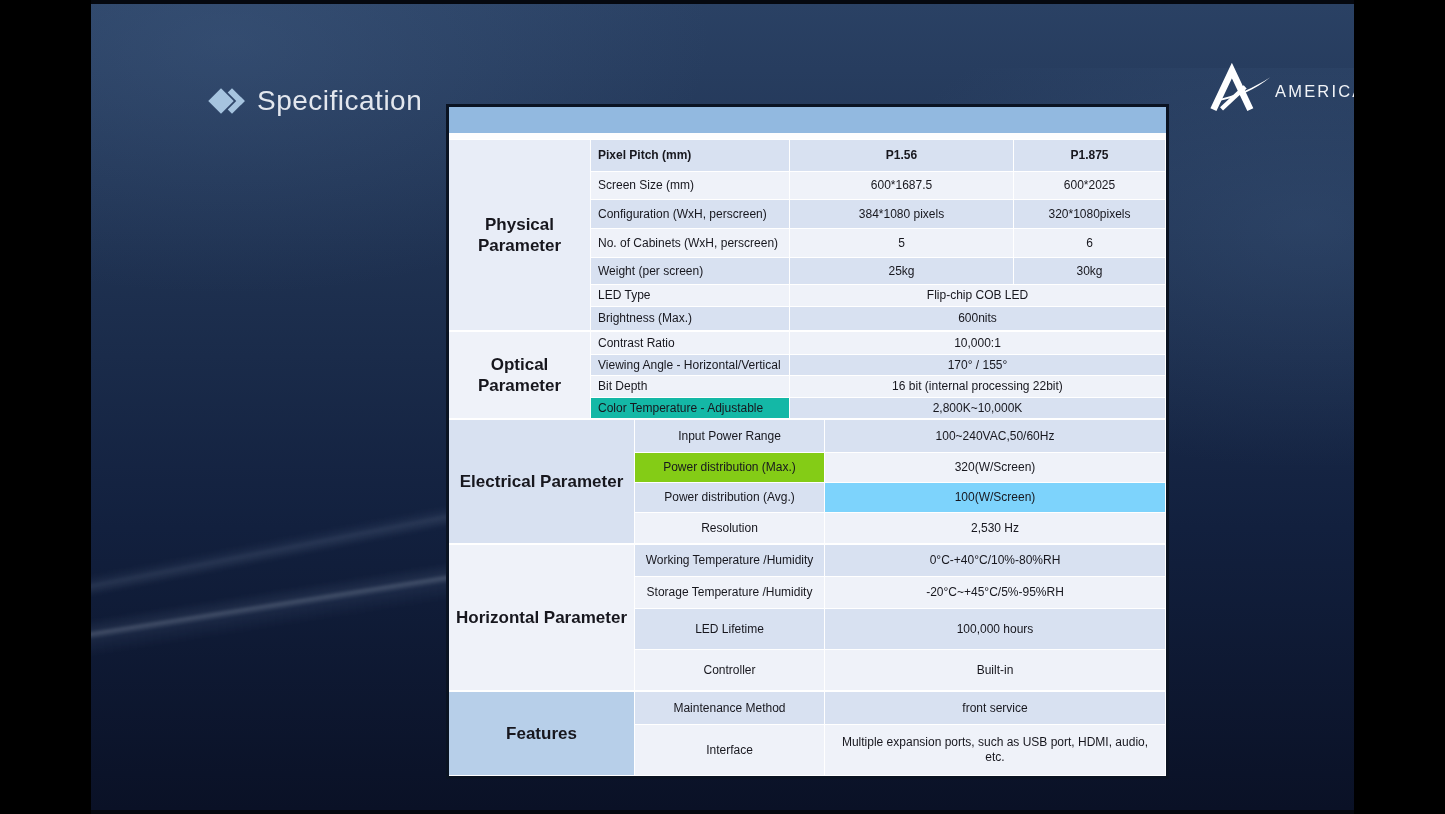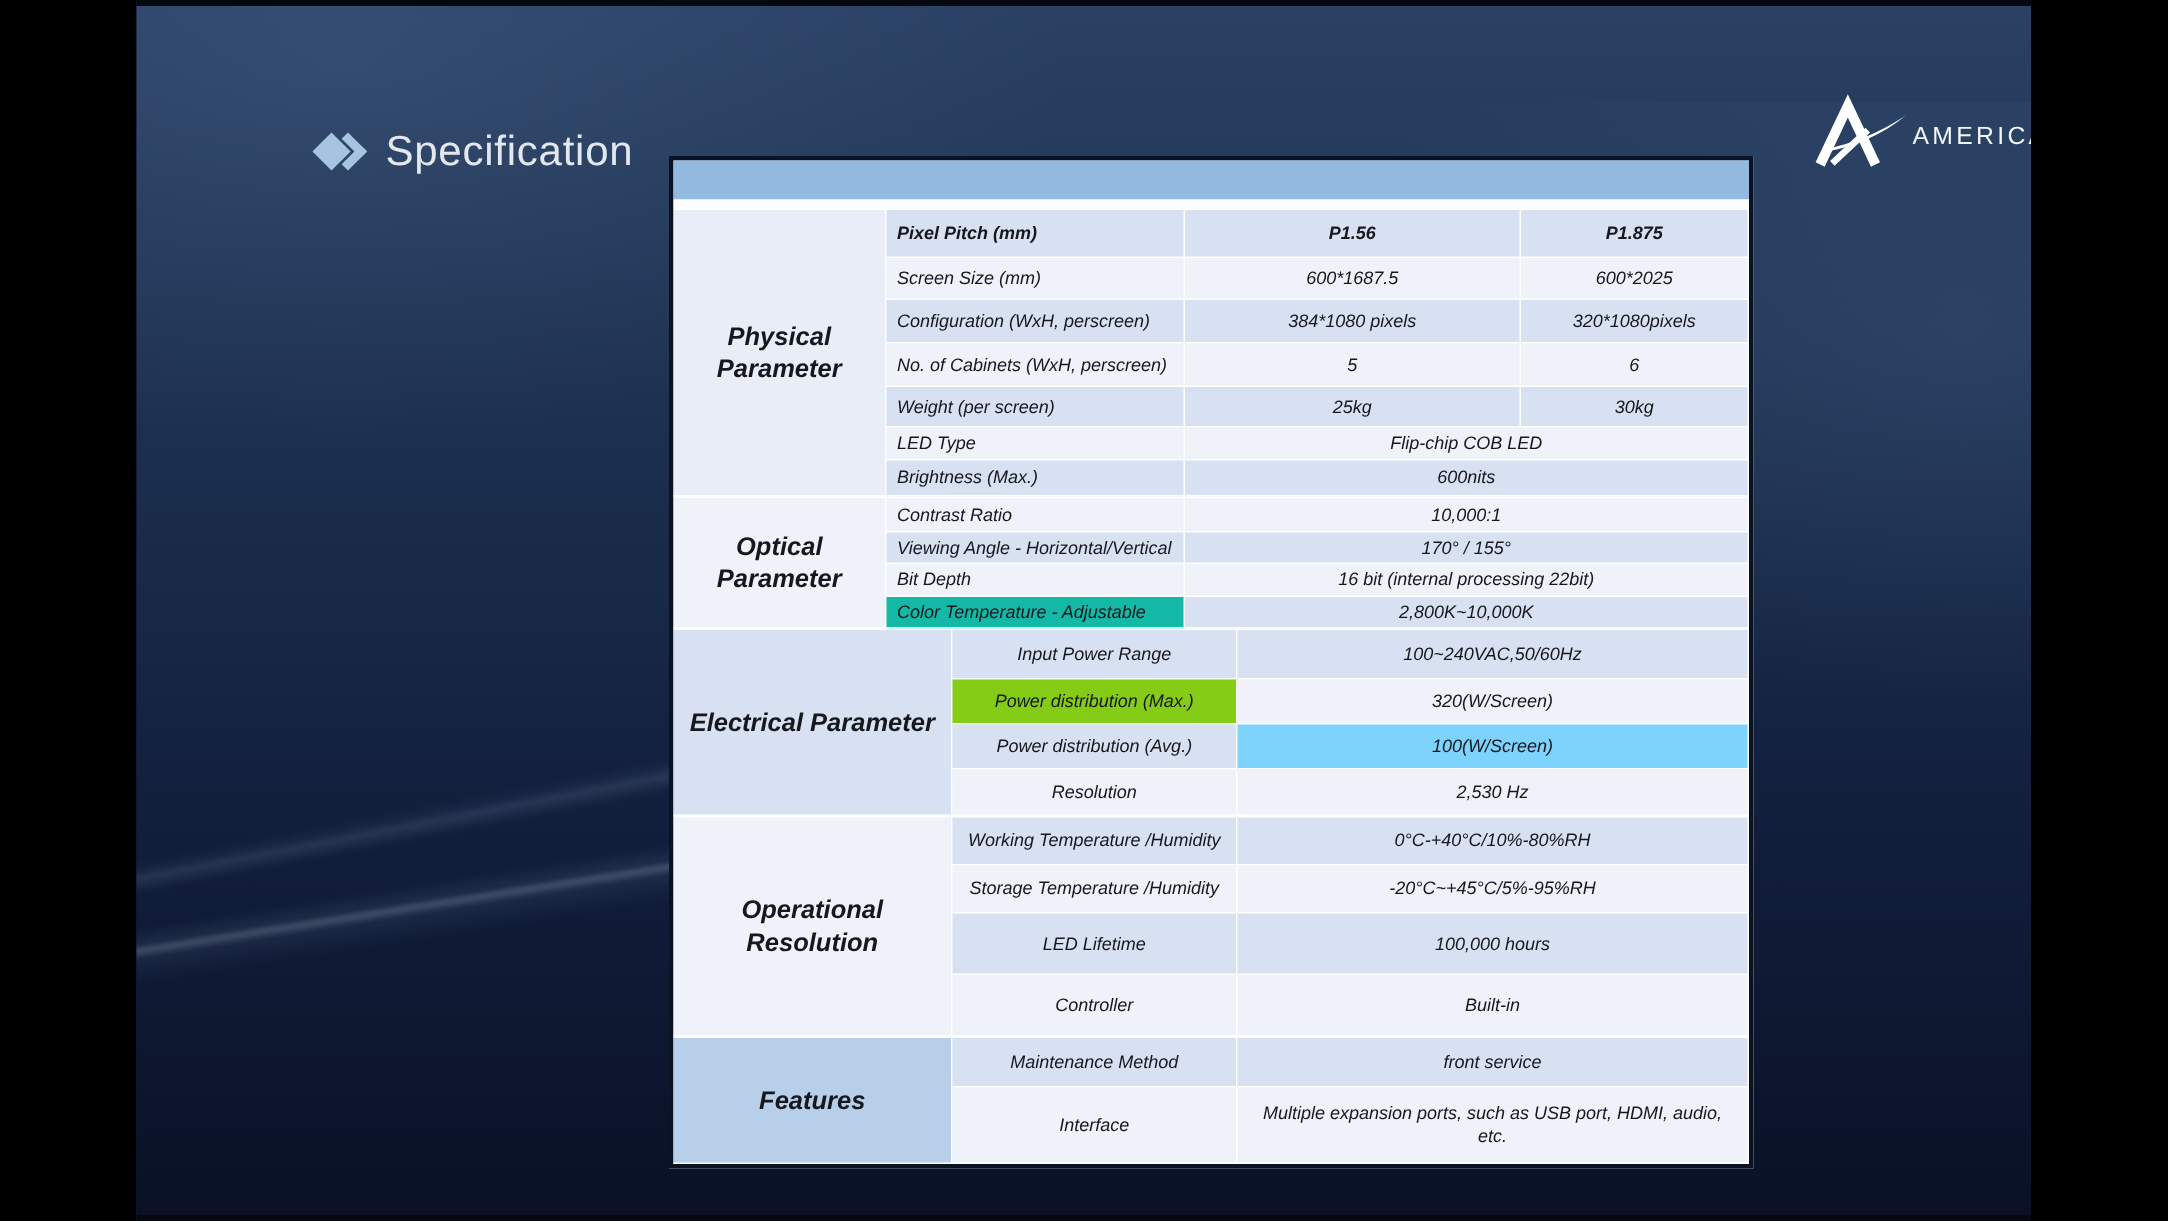--- a/index.html
+++ b/index.html
@@ -40,21 +40,21 @@
   .logo-line2{font-size:8px;font-weight:700;letter-spacing:4.5px;color:#eef1f6;text-align:right;margin-top:3px;padding-right:2px;}
 
   
   .spec-table{position:absolute;left:355px;top:100px;width:717px;box-sizing:content-box;
     border:3px solid #0a1322;background:#fff;}
   .table-header-bar{height:26px;background:#92b9e0;}
   .table-header-gap{height:6px;background:#fdfdfe;}
   .section-grid{display:grid;border-top:1px solid #fff;}
   .cell{box-sizing:border-box;display:flex;align-items:center;justify-content:center;
     border-right:1px solid #fff;border-bottom:1px solid #fff;
-    font-size:12px;color:#17171e;padding:2px 6px;text-align:center;line-height:1.25;font-style:italic;}
+    font-size:12px;color:#17171e;padding:2px 6px;text-align:center;line-height:1.25;}
   .label-cell{font-weight:700;font-size:17px;}
   .upper .label-cell{padding:0 20px;}
   .param-cell.left-align{justify-content:flex-start;text-align:left;padding-left:7px;}
   .bold{font-weight:700;}
 </style>
 </head>
 <body>
 
 <div class="slide">
   <div class="bg-glow-left"></div>
@@ -124,21 +124,21 @@
           <div class="cell param-cell" style="grid-area: 1 / 2; background: rgb(216, 225, 241);">Input Power Range</div>
           <div class="cell value-cell" style="grid-area: 1 / 3; background: rgb(216, 225, 241);">100~240VAC,50/60Hz</div>
           <div class="cell param-cell" style="grid-area: 2 / 2; background: #84cc16;">Power distribution (Max.)</div>
           <div class="cell value-cell" style="grid-area: 2 / 3; background: rgb(239, 242, 249);">320(W/Screen)</div>
           <div class="cell param-cell" style="grid-area: 3 / 2; background: rgb(216, 225, 241);">Power distribution (Avg.)</div>
           <div class="cell value-cell" style="grid-area: 3 / 3; background: #7dd3fc;">100(W/Screen)</div>
           <div class="cell param-cell" style="grid-area: 4 / 2; background: rgb(239, 242, 249);">Resolution</div>
           <div class="cell value-cell" style="grid-area: 4 / 3; background: rgb(239, 242, 249);">2,530 Hz</div>
         </div>
         <div class="section-grid lower" style="grid-template-columns: 186px 190px 341px; grid-template-rows: 32px 32px 41px 41px;">
-          <div class="cell label-cell" style="grid-area: 1 / 1 / span 4; background: rgb(239, 242, 249);">Operational Resolution</div>
+          <div class="cell label-cell" style="grid-area: 1 / 1 / span 4; background: rgb(239, 242, 249);">Horizontal Parameter</div>
           <div class="cell param-cell" style="grid-area: 1 / 2; background: rgb(216, 225, 241);">Working Temperature /Humidity</div>
           <div class="cell value-cell" style="grid-area: 1 / 3; background: rgb(216, 225, 241);">0°C-+40°C/10%-80%RH</div>
           <div class="cell param-cell" style="grid-area: 2 / 2; background: rgb(239, 242, 249);">Storage Temperature /Humidity</div>
           <div class="cell value-cell" style="grid-area: 2 / 3; background: rgb(239, 242, 249);">-20°C~+45°C/5%-95%RH</div>
           <div class="cell param-cell" style="grid-area: 3 / 2; background: rgb(216, 225, 241);">LED Lifetime</div>
           <div class="cell value-cell" style="grid-area: 3 / 3; background: rgb(216, 225, 241);">100,000 hours</div>
           <div class="cell param-cell" style="grid-area: 4 / 2; background: rgb(239, 242, 249);">Controller</div>
           <div class="cell value-cell" style="grid-area: 4 / 3; background: rgb(239, 242, 249);">Built-in</div>
         </div>
         <div class="section-grid lower" style="grid-template-columns: 186px 190px 341px; grid-template-rows: 33px 51px;">

